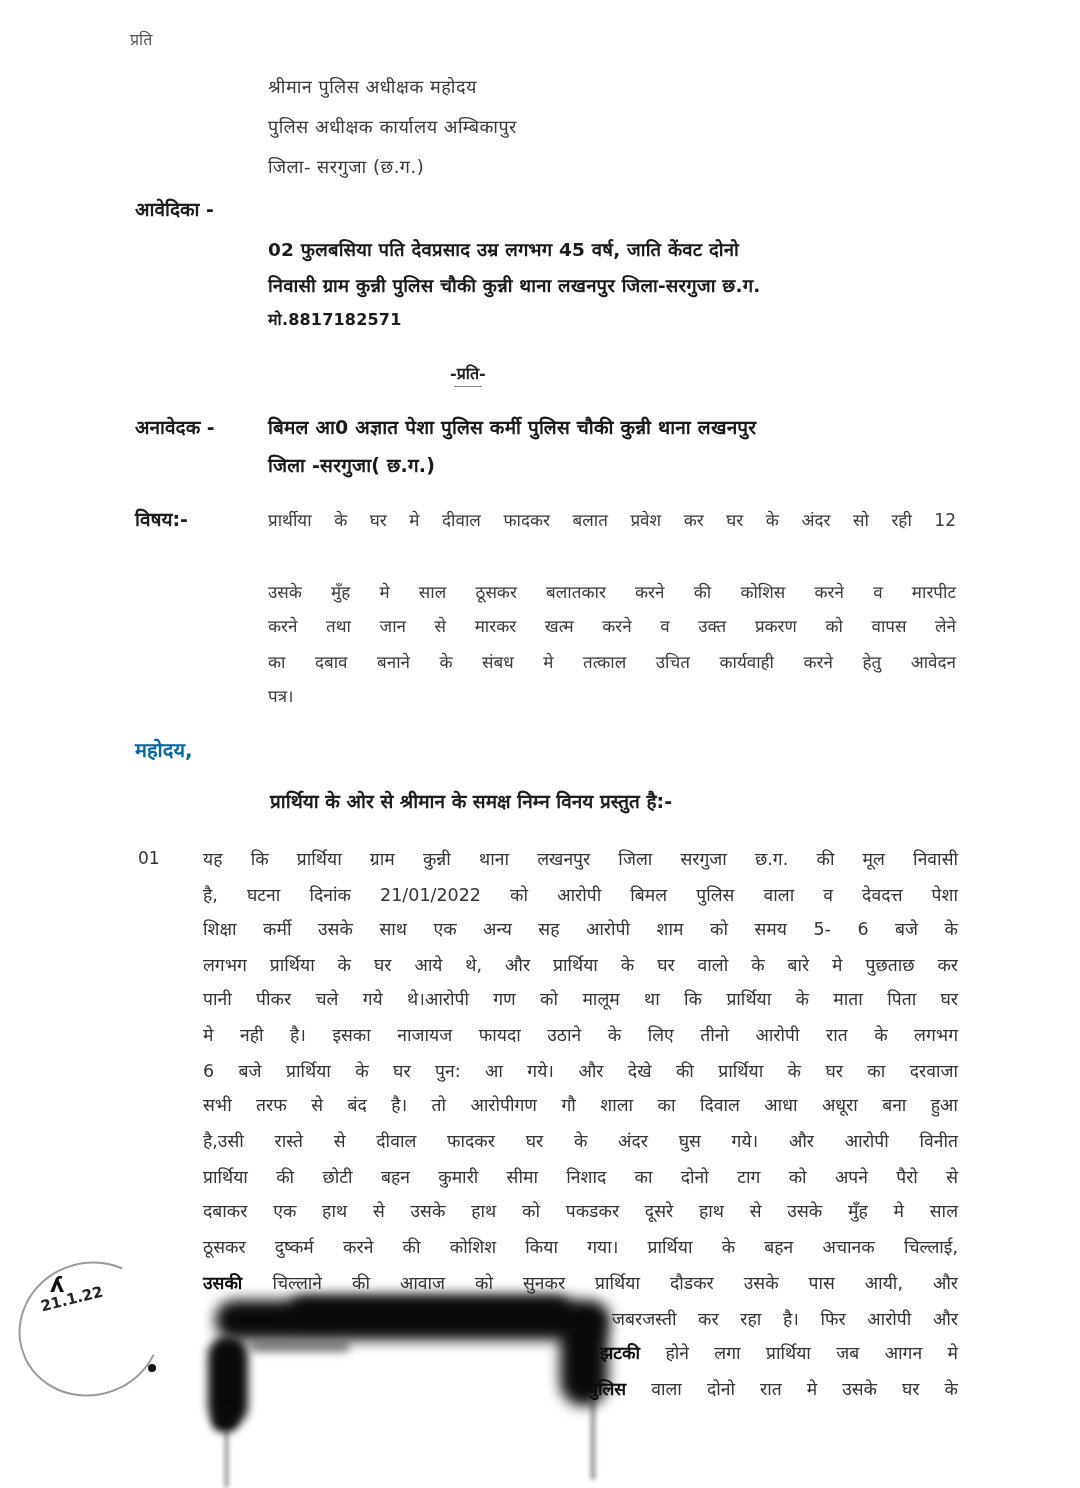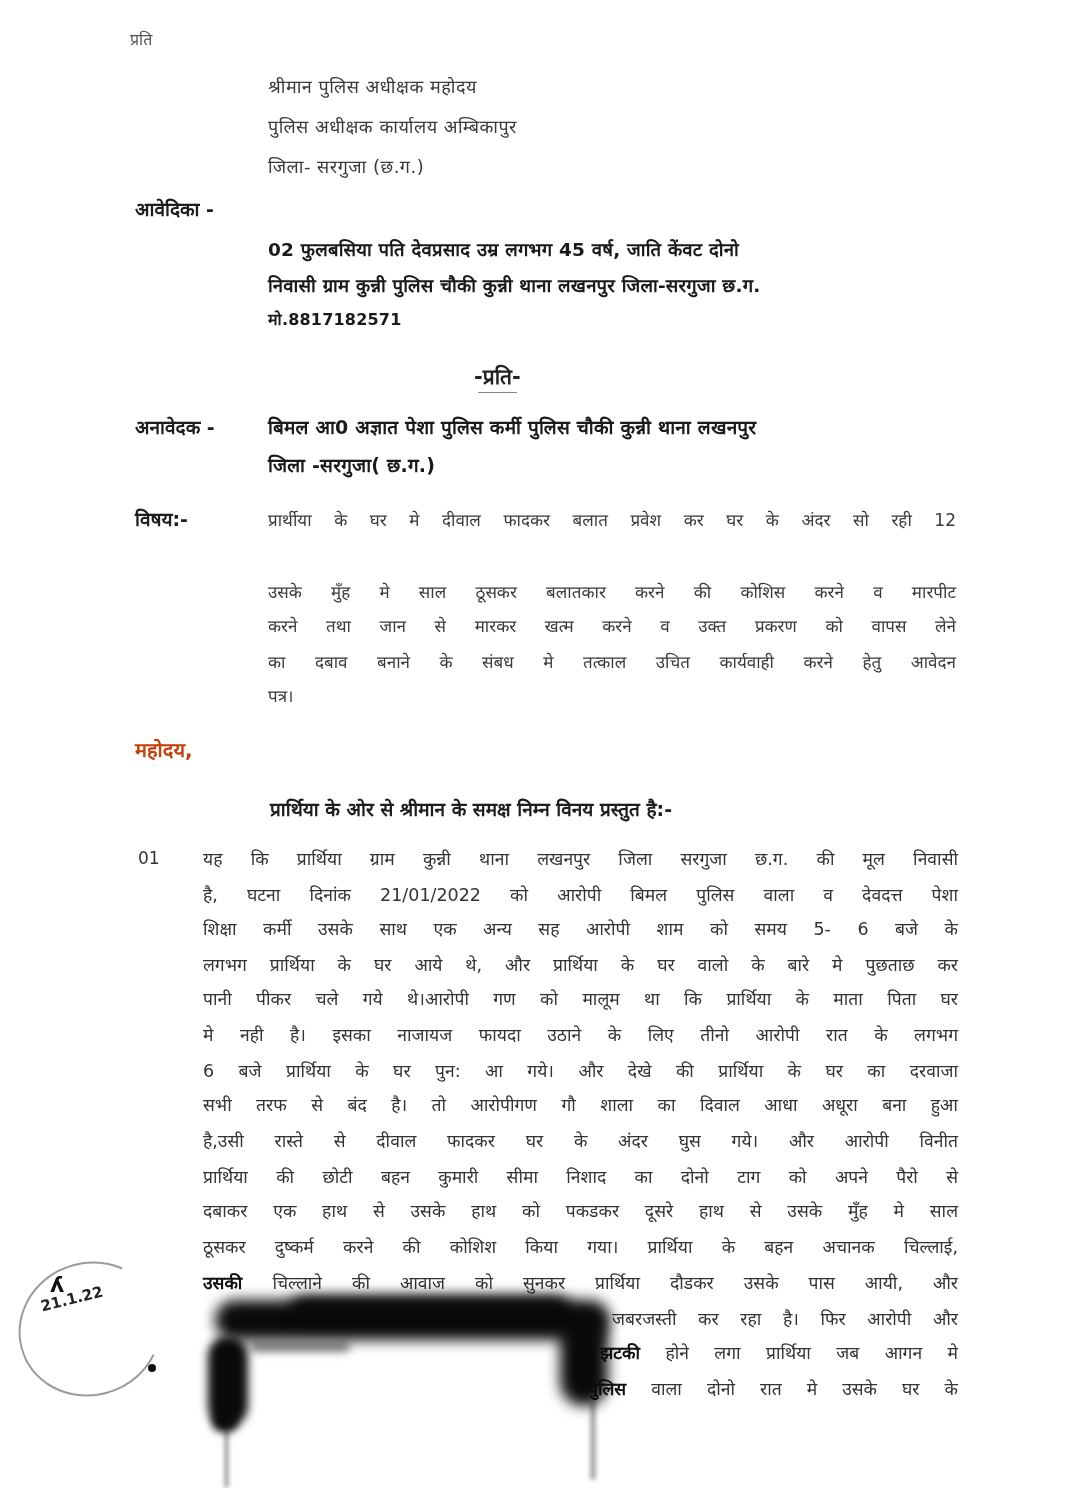--- a/index.html
+++ b/index.html
@@ -6,26 +6,26 @@
   body {
     width: 1080px; height: 1488px; background: #ffffff; position: relative; overflow: hidden;
     font-family: "DejaVu Sans", sans-serif; color: #2a2a2a;
   }
   .page { position: absolute; inset: 0; filter: blur(0.6px); }
   .abs { position: absolute; white-space: nowrap; }
   .corner { left: 130px; top: 28px; font-size: 16px; color: #555; }
   .addr { left: 268px; font-size: 18px; color: #3a3a3a; letter-spacing: 0.5px; }
   .label { left: 135px; font-size: 19px; font-weight: bold; color: #1e1e1e; }
   .bold-line { left: 268px; font-size: 18.5px; font-weight: bold; color: #1a1a1a; letter-spacing: 0.2px; }
-  .prati { left: 474px; top: 362px; font-size: 21px; font-weight: bold; color: #222; }
+  .prati { left: 450px; top: 362px; font-size: 16px; font-weight: bold; color: #222; }
   .prati::after { content: ""; position: absolute; left: 4px; right: 4px; bottom: -3px; height: 1px; background: #888; }
   .subj { left: 268px; font-size: 17px; color: #3a3a3a; width: 688px; text-align: justify; text-align-last: justify; }
   .subj.last { text-align-last: left; }
-  .mahoday { left: 135px; top: 736px; font-size: 20px; font-weight: bold; color: #c2410c; }
-  .vinay { left: 270px; top: 788px; font-size: 19px; font-weight: bold; color: #1e1e1e; margin-top: 8px; }
+  .mahoday { left: 135px; top: 736px; font-size: 20px; font-weight: bold; color: #0369a1; }
+  .vinay { left: 270px; top: 788px; font-size: 19px; font-weight: bold; color: #1e1e1e; }
   .num { left: 138px; top: 848px; font-size: 17px; color: #333; }
   .para { left: 203px; font-size: 17.5px; color: #333; width: 755px; text-align: justify; text-align-last: justify; }
   .boldword { font-weight: bold; color: #111; }
   .redact {
     position: absolute; background: #0a0a0a; filter: blur(7px); border-radius: 30px;
   }
   .stamp-ring {
     position: absolute; left: 18px; top: 1262px; width: 140px; height: 130px;
     border: 2px solid #9a9a9a; border-radius: 50%; border-right-color: transparent; transform: rotate(-20deg);
   }

